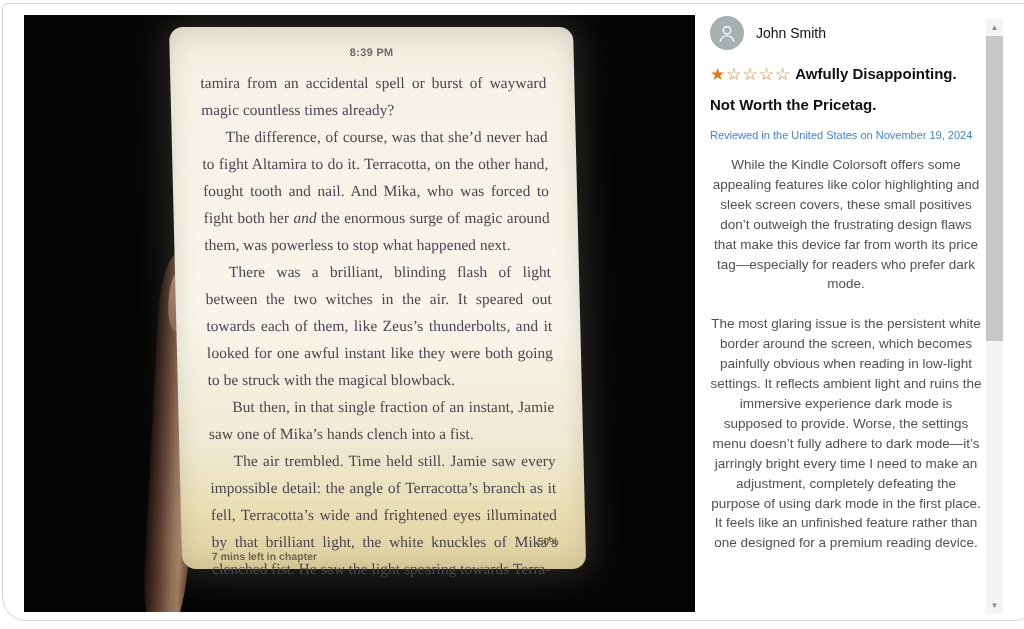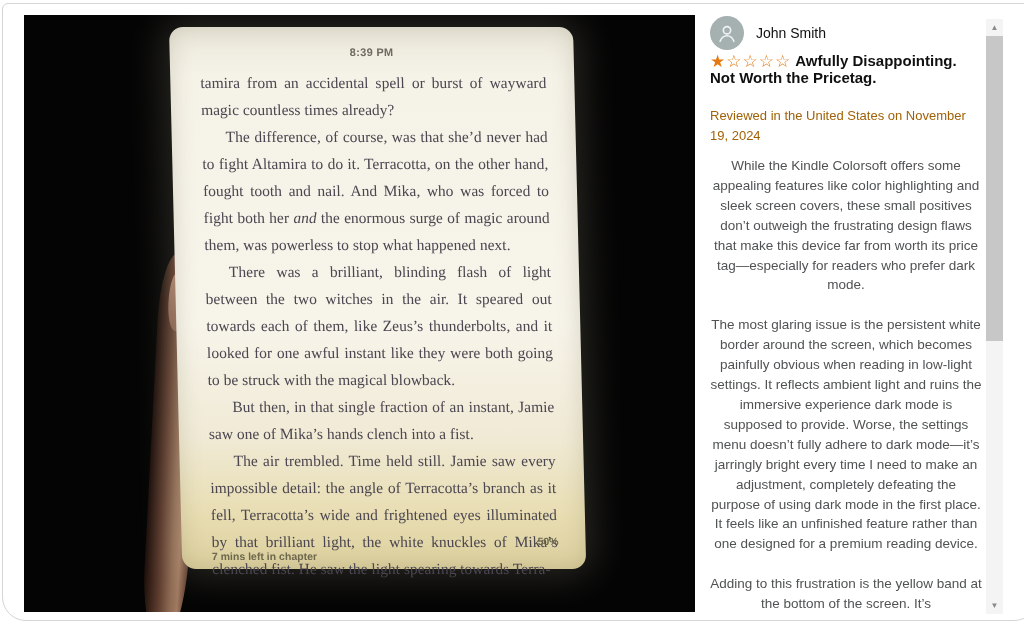--- a/index.html
+++ b/index.html
@@ -59,23 +59,23 @@
   
   .review{
     position:absolute;left:707px;top:12px;width:272px;
   }
   .review-header{display:flex;align-items:center;gap:12px;}
   .avatar{
     width:34px;height:34px;border-radius:50%;background:#a5b0b1;
     display:flex;align-items:center;justify-content:center;flex:0 0 auto;
   }
   .reviewer-name{font-size:14px;color:#0f1111;}
-  .rating-line{margin-top:3px;font-size:15px;font-weight:bold;color:#0f1111;line-height:16px;}
+  .rating-line{margin-top:9px;font-size:15px;font-weight:bold;color:#0f1111;line-height:30px;}
   .stars{letter-spacing:1px;font-weight:normal;font-size:17px;vertical-align:-1px;margin-right:4px;white-space:nowrap;}
-  .review-date{margin-top:20px;font-size:13px;line-height:20px;color:#a16207;}
+  .review-date{margin-top:5px;font-size:11px;line-height:20px;color:#3b82f6;}
   .review-body{margin-top:2px;font-size:13.5px;line-height:19.9px;color:#4f5353;text-align:center;}
   .review-body p{margin:10px 0 20px 0;}
   
   .scrollbar{
     position:absolute;left:983px;top:15px;width:17px;height:595px;
     background:#f4f4f4;
   }
   .scroll-btn{
     position:absolute;left:0;width:17px;height:17px;display:flex;
     align-items:center;justify-content:center;font-size:8px;color:#8a8a8a;
@@ -122,21 +122,20 @@
 
     <div class="rating-line">
       <span class="stars" style="color:#e47911;"><span>★</span><span>☆</span><span>☆</span><span>☆</span><span>☆</span></span><span>Awfully Disappointing. Not Worth the Pricetag.</span>
     </div>
 
     <div class="review-date">Reviewed in the United States on November 19, 2024</div>
 
     <div class="review-body">
         <p>While the Kindle Colorsoft offers some appealing features like color highlighting and sleek screen covers, these small positives don’t outweigh the frustrating design flaws that make this device far from worth its price tag—especially for readers who prefer dark mode.</p>
         <p>The most glaring issue is the persistent white border around the screen, which becomes painfully obvious when reading in low-light settings. It reflects ambient light and ruins the immersive experience dark mode is supposed to provide. Worse, the settings menu doesn’t fully adhere to dark mode—it’s jarringly bright every time I need to make an adjustment, completely defeating the purpose of using dark mode in the first place. It feels like an unfinished feature rather than one designed for a premium reading device.</p>
-        <p>Adding to this frustration is the yellow band at the bottom of the screen. It’s</p>
       </div>
   </div>
 
   <div class="scrollbar">
     <div class="scroll-btn up">▲</div>
     <div class="scroll-thumb"></div>
     <div class="scroll-btn down">▼</div>
   </div>
 
 </div>

